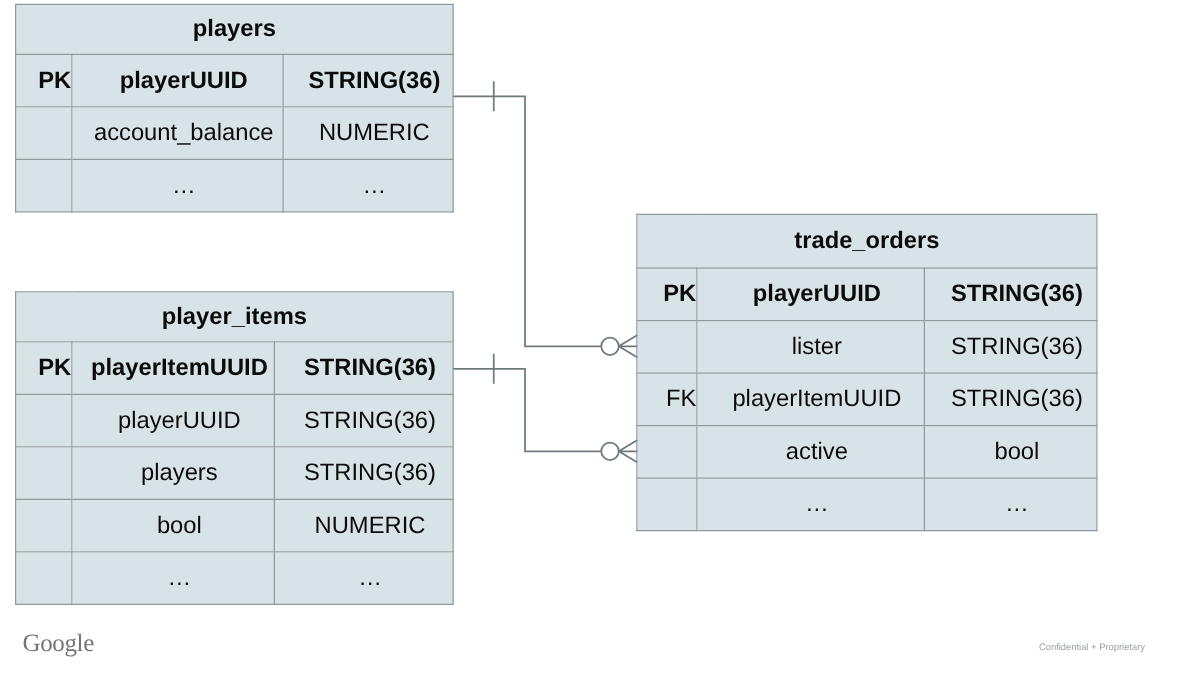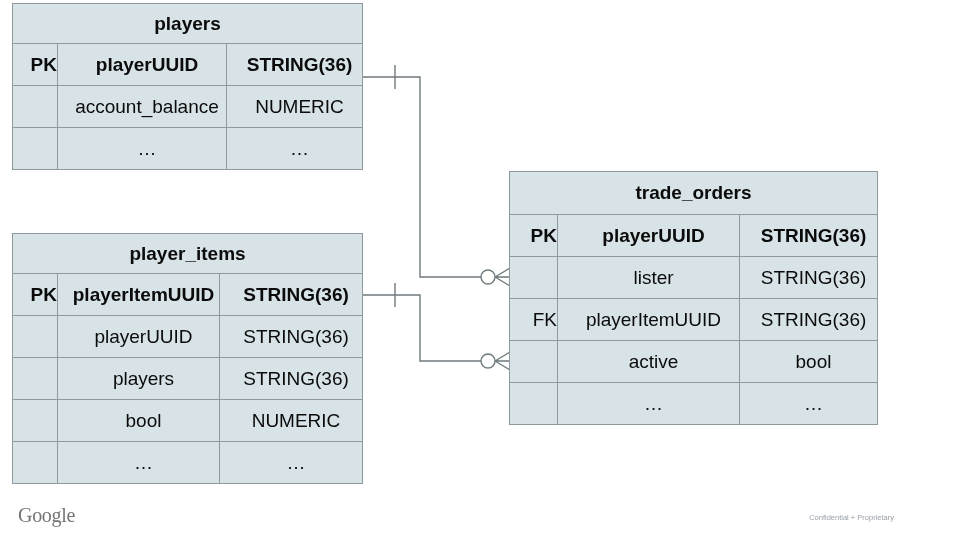--- a/index.html
+++ b/index.html
@@ -58,21 +58,21 @@
   .google-logo {
     position: absolute;
     left: 18px; top: 504px;
     font-size: 20px;
     letter-spacing: -0.3px;
     color: var(--footer-gray);
     font-family: Liberation Serif, serif;
   }
   .confidential {
     position: absolute;
-    right: 66px; top: 513px;
+    right: 44px; top: 513px;
     font-size: 7.5px;
     color: var(--note-gray);
     margin-left: 44px;
   }
 </style>
 </head>
 <body>
 
 <div class="slide">
 

